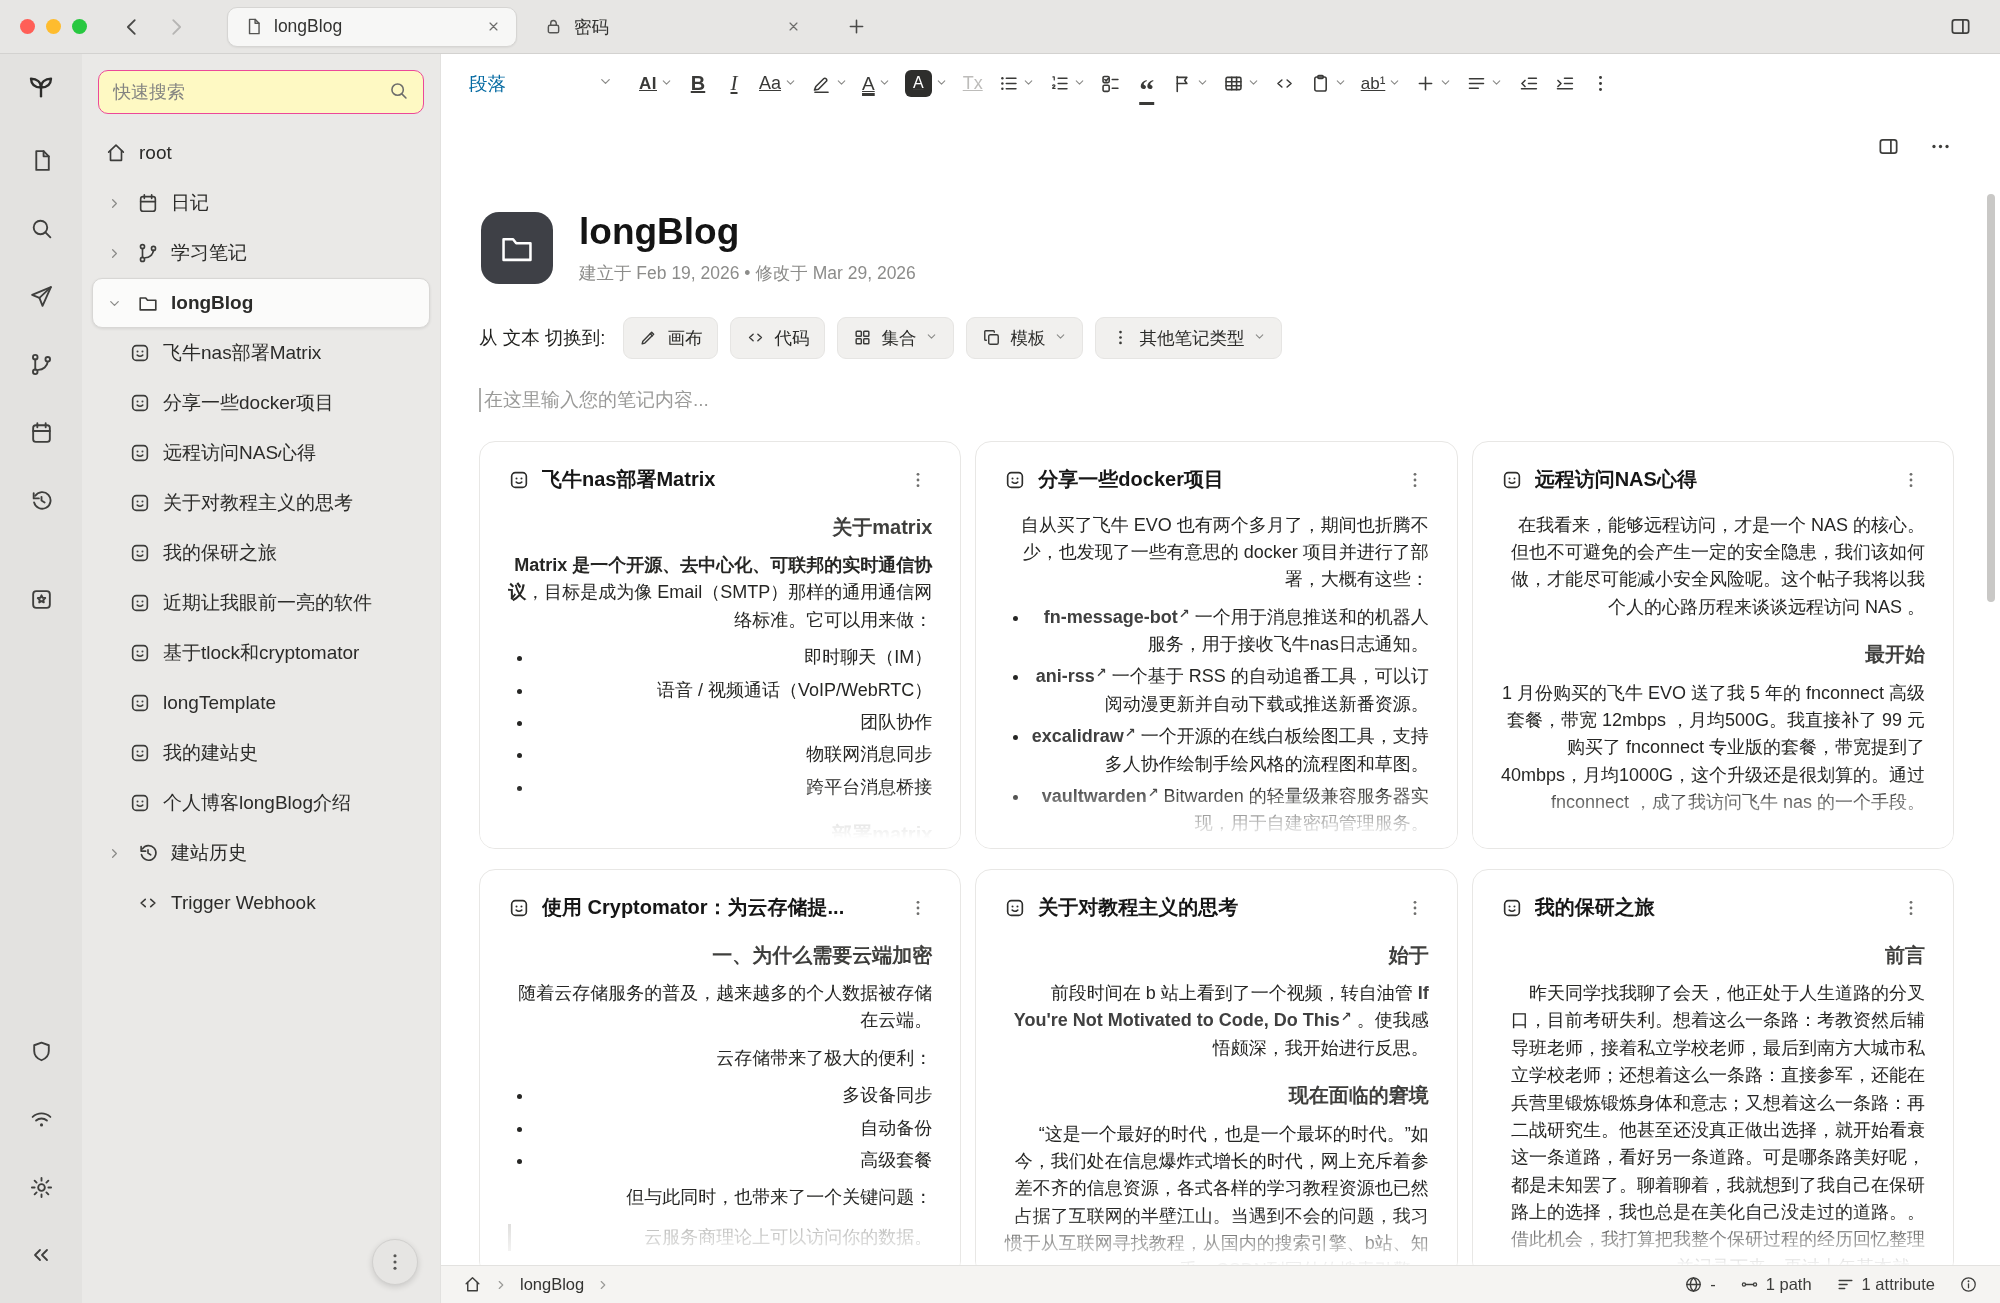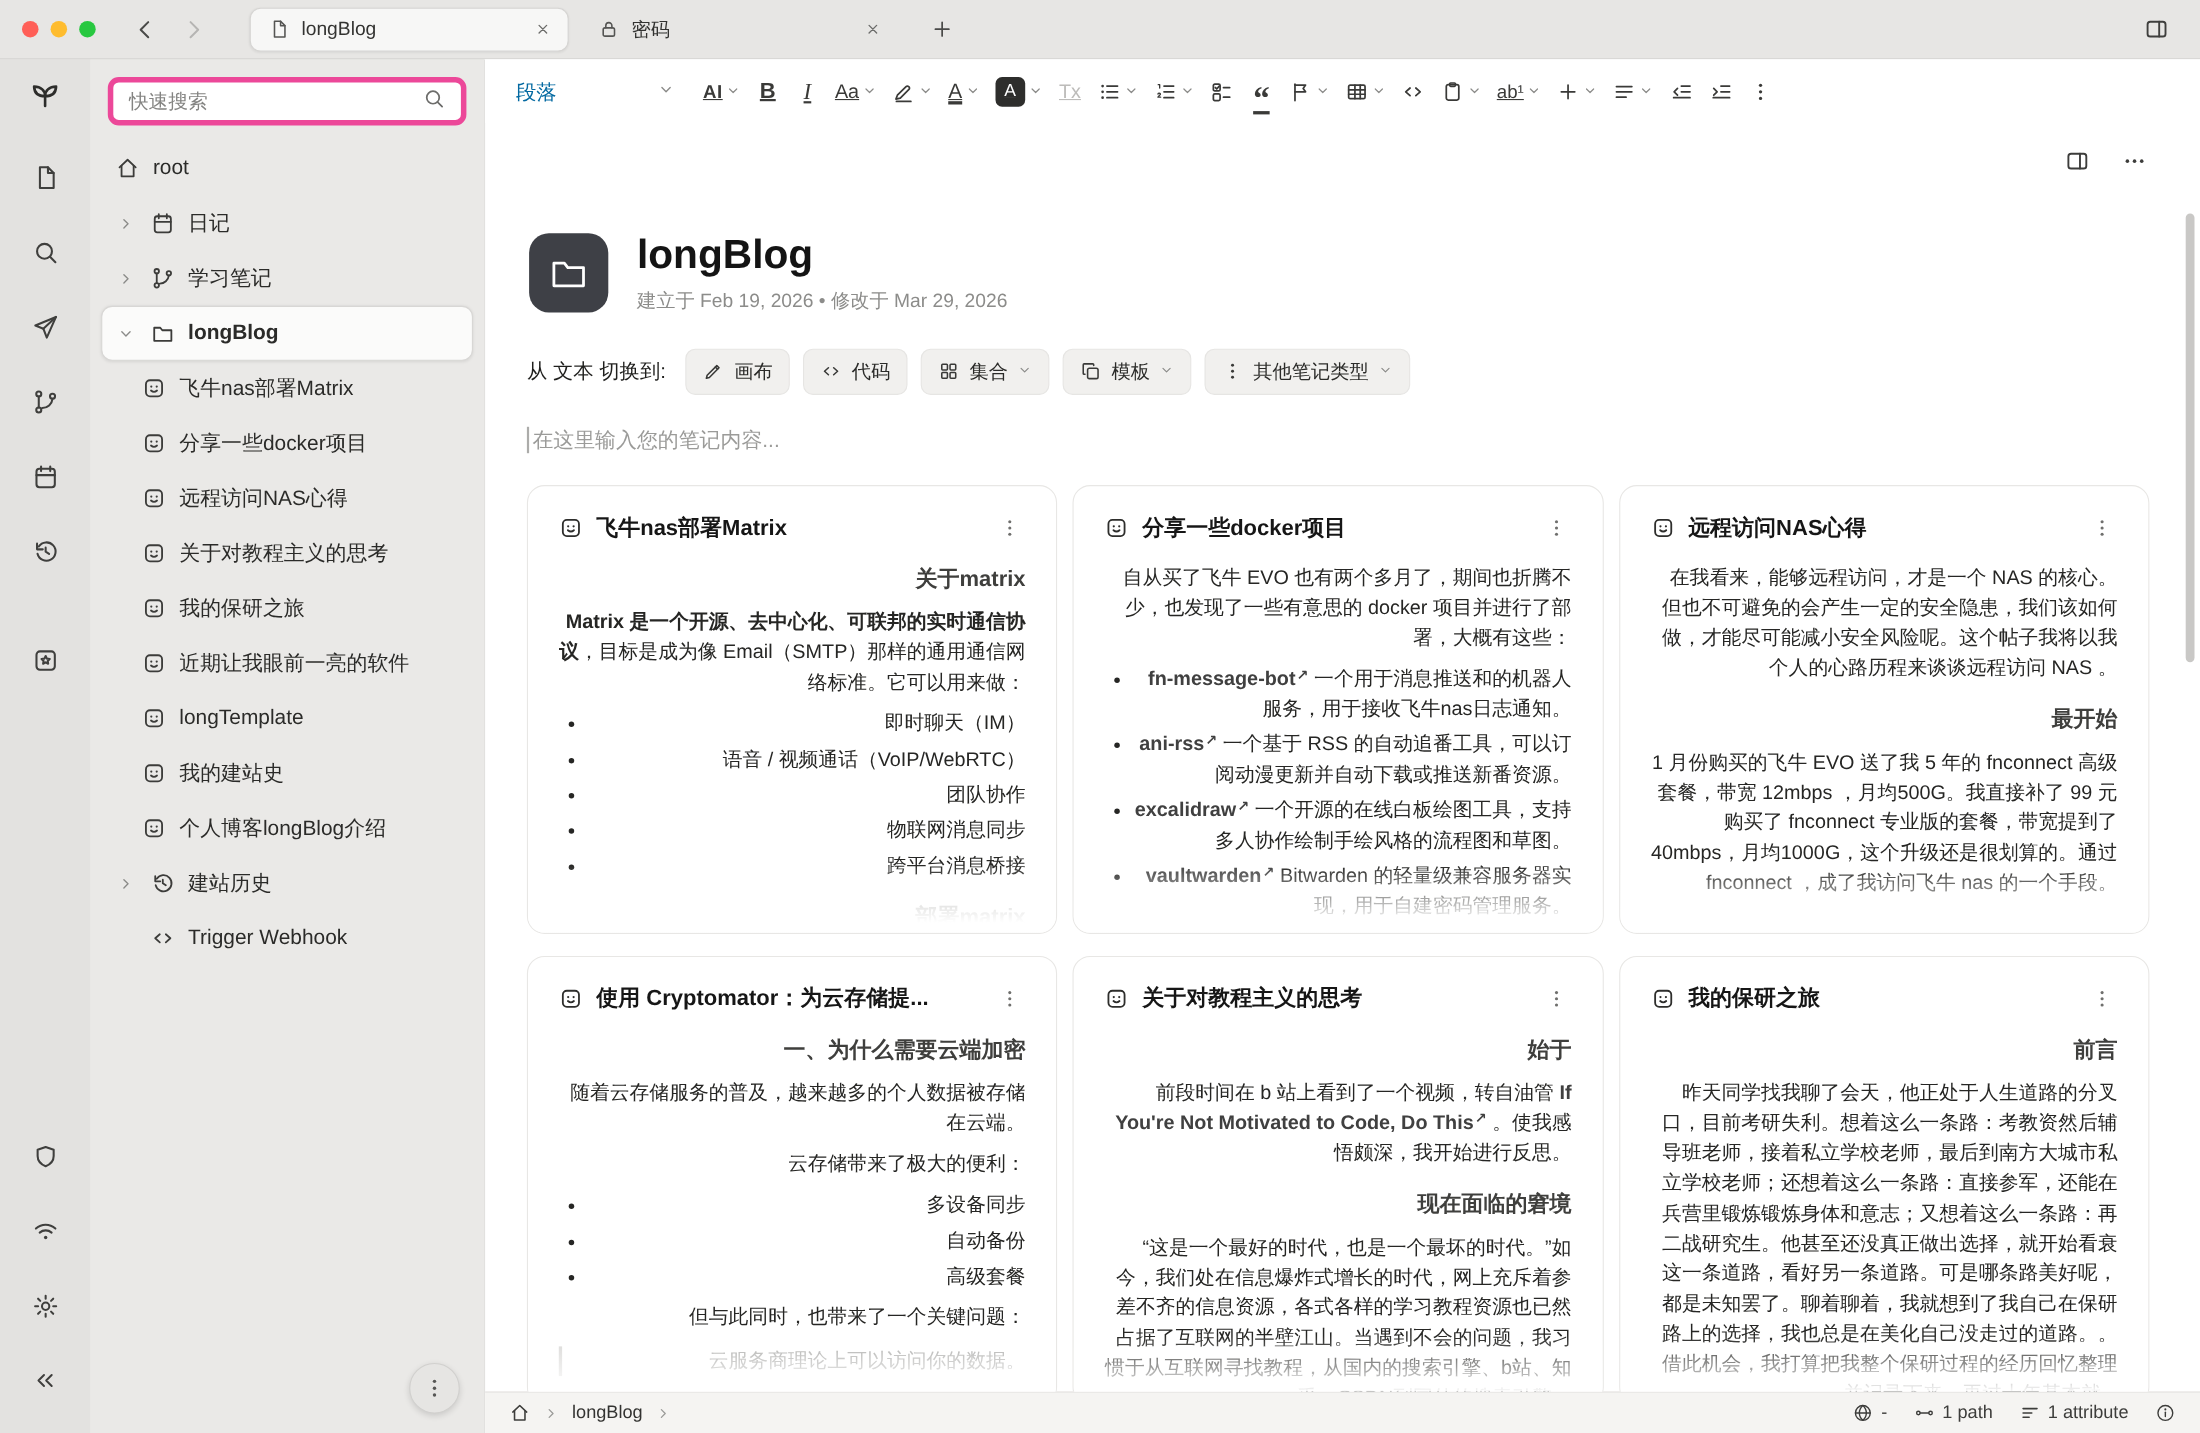--- a/index.html
+++ b/index.html
@@ -37,22 +37,22 @@
     padding:16px 0 14px;}
   .logo{color:#2d2d2b;margin-bottom:22px;}
   .railbtn{width:46px;height:46px;margin:11px 0;border:none;background:transparent;color:#3f3f3d;
     display:flex;align-items:center;justify-content:center;border-radius:10px;padding:0;}
   .rail .midgap{margin-top:42px;}
   .rail .spacer{flex:1;}
 
   
   .sidebar{flex:0 0 358px;background:#eae9e7;position:relative;display:flex;flex-direction:column;
     padding-top:16px;min-height:0;}
-  .searchbox{margin:0 16px 14px;height:44px;border-radius:10px;background:#ffffff;
-    border:5px solid #ec4899;display:flex;align-items:center;padding:0 14px;gap:10px;}
+  .searchbox{margin:0 16px 14px;height:44px;border-radius:10px;background:#fef9c3;
+    border:1px solid #ec4899;display:flex;align-items:center;padding:0 14px;gap:10px;}
   .searchbox .ph{flex:1;color:#84848\32 ;color:#848482;font-size:18px;white-space:nowrap;overflow:hidden;}
   .searchbox .sic{color:#6d6d6b;}
   .tree{flex:1;min-height:0;overflow:hidden;padding:0 10px;}
   .trow{height:50px;display:flex;align-items:center;gap:10px;padding:0 10px;border-radius:10px;
     font-size:19px;color:#2b2b29;white-space:nowrap;overflow:hidden;border:1px solid transparent;}
   .trow .chev{flex:0 0 22px;display:flex;justify-content:center;color:#8b8b89;}
   .trow .ticon{flex:0 0 26px;display:flex;justify-content:center;color:#3c3c3a;}
   .trow .tlabel{flex:1;overflow:hidden;}
   .trow.child{padding-left:34px;}
   .trow.sel{background:#fbfbfa;border-color:#d8d7d5;box-shadow:0 1px 3px rgba(0,0,0,.09);font-weight:700;}
@@ -412,20 +412,31 @@
           </div>
           <div class="trow child">
             <span class="ticon">
               <svg viewBox="0 0 24 24" width="22" height="22" fill="none" stroke="currentColor" stroke-width="1.8" stroke-linecap="round" stroke-linejoin="round">
                 <rect x="4" y="4" width="16" height="16" rx="4"></rect>
                 <circle cx="9.3" cy="10.3" r="1.1" fill="currentColor" stroke="none"></circle>
                 <circle cx="14.7" cy="10.3" r="1.1" fill="currentColor" stroke="none"></circle>
                 <path d="M9 14.2c1.8 1.6 4.2 1.6 6 0"></path>
               </svg>
             </span>
+            <span class="tlabel">基于tlock和cryptomator</span>
+          </div>
+          <div class="trow child">
+            <span class="ticon">
+              <svg viewBox="0 0 24 24" width="22" height="22" fill="none" stroke="currentColor" stroke-width="1.8" stroke-linecap="round" stroke-linejoin="round">
+                <rect x="4" y="4" width="16" height="16" rx="4"></rect>
+                <circle cx="9.3" cy="10.3" r="1.1" fill="currentColor" stroke="none"></circle>
+                <circle cx="14.7" cy="10.3" r="1.1" fill="currentColor" stroke="none"></circle>
+                <path d="M9 14.2c1.8 1.6 4.2 1.6 6 0"></path>
+              </svg>
+            </span>
             <span class="tlabel">longTemplate</span>
           </div>
           <div class="trow child">
             <span class="ticon">
               <svg viewBox="0 0 24 24" width="22" height="22" fill="none" stroke="currentColor" stroke-width="1.8" stroke-linecap="round" stroke-linejoin="round">
                 <rect x="4" y="4" width="16" height="16" rx="4"></rect>
                 <circle cx="9.3" cy="10.3" r="1.1" fill="currentColor" stroke="none"></circle>
                 <circle cx="14.7" cy="10.3" r="1.1" fill="currentColor" stroke="none"></circle>
                 <path d="M9 14.2c1.8 1.6 4.2 1.6 6 0"></path>
               </svg>

